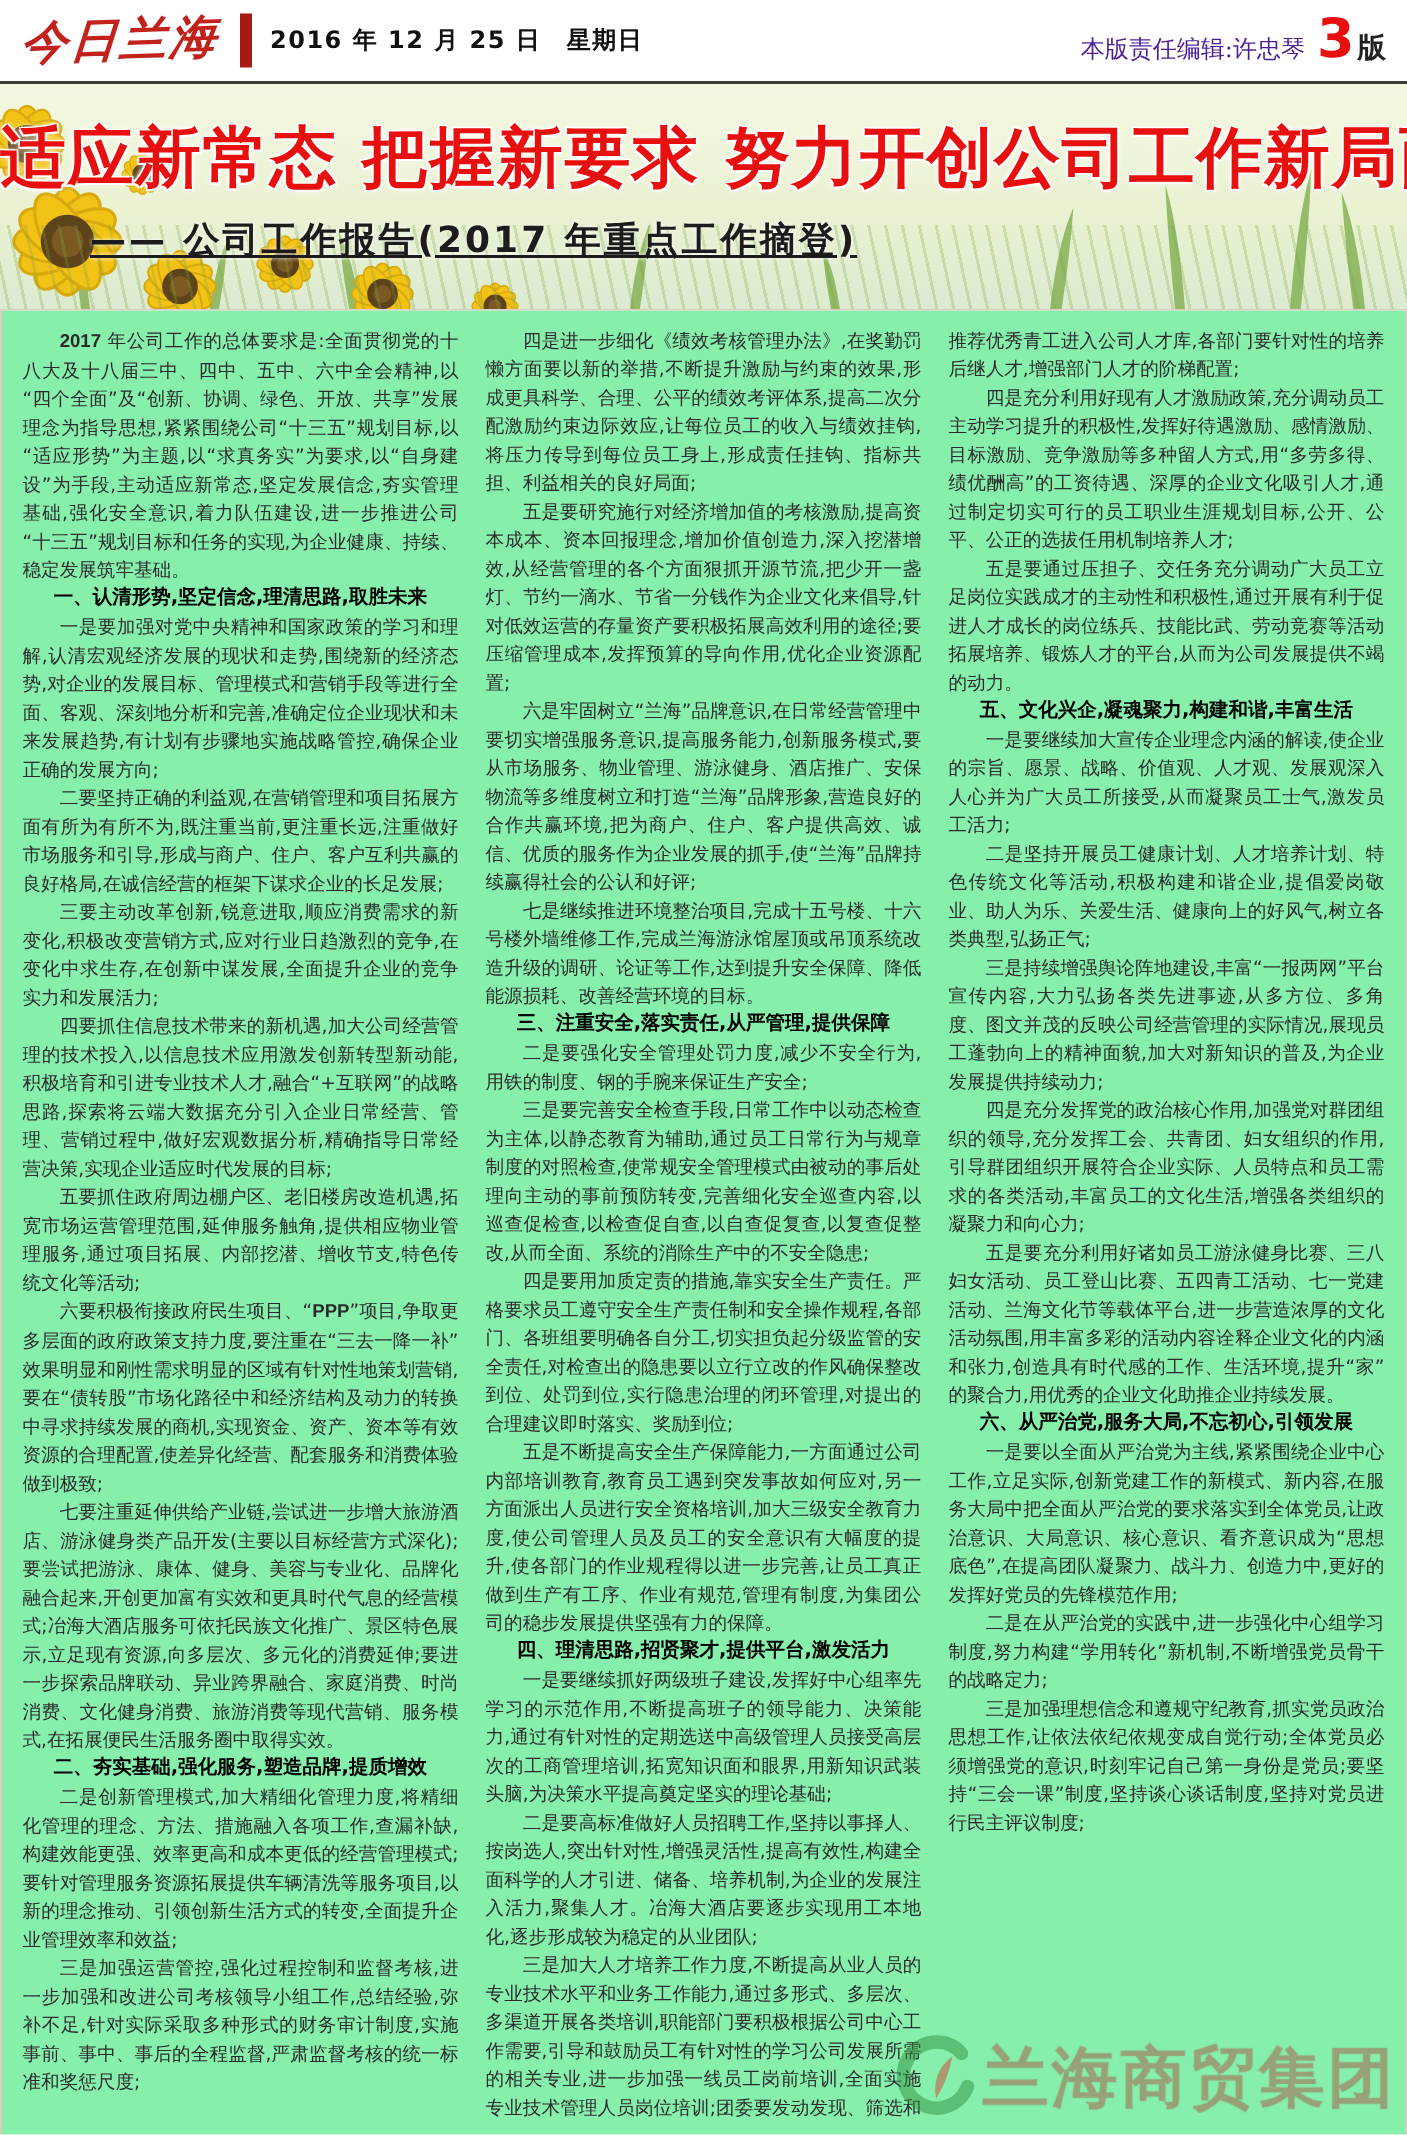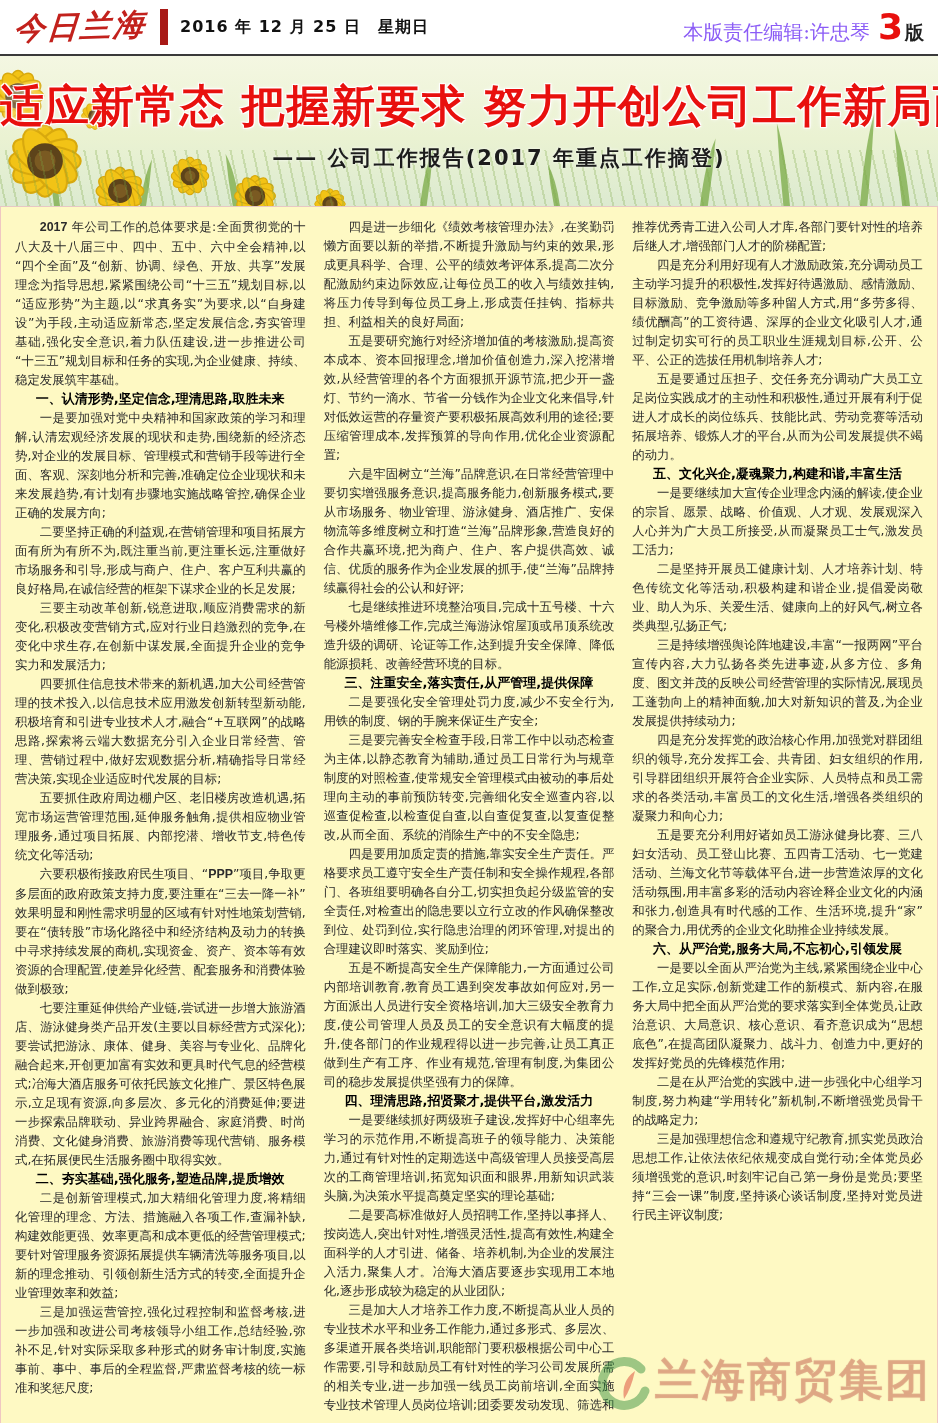--- a/index.html
+++ b/index.html
@@ -6,48 +6,48 @@
   .page{position:relative;width:938px;height:1423px;margin:0 auto;background:#fff;overflow:hidden;
         font-family:"DejaVu Sans","Liberation Sans",sans-serif;}
   
   .masthead{position:relative;height:56px;display:flex;align-items:center;padding:0 14px;
             border-bottom:2px solid #3a3a3a;box-sizing:border-box;background:#fff;}
   .masthead-logo{font-family:"DejaVu Serif","Liberation Serif",serif;font-style:italic;font-weight:bold;
                  font-size:31px;color:#c2211c;transform:skewX(-6deg) rotate(-2deg);letter-spacing:2px;white-space:nowrap;}
   .masthead-bar{width:8px;height:36px;background:#a81916;margin:0 12px 0 14px;}
   .masthead-date{font-size:16px;font-weight:bold;color:#111;letter-spacing:1px;white-space:nowrap;}
   .masthead-right{margin-left:auto;display:flex;align-items:baseline;white-space:nowrap;}
-  .masthead-editor{font-family:"DejaVu Serif","Liberation Serif",serif;font-size:20px;color:#8b5cf6;margin-right:8px;}
+  .masthead-editor{font-family:"DejaVu Serif","Liberation Serif",serif;font-size:16px;color:#4c1d95;margin-right:8px;}
   .page-number{font-size:36px;font-weight:bold;color:#e8100e;line-height:1;margin-right:2px;}
   .page-word{font-size:19px;color:#222;font-weight:bold;}
   
   .banner{position:relative;height:150px;background:linear-gradient(180deg,#f4f7e2 0%,#eaf2d2 55%,#dcead0 100%);
           overflow:hidden;border-bottom:1px solid #e7c8c4;}
   .banner-art{position:absolute;inset:0;pointer-events:none;}
   .grass-texture{position:absolute;left:0;right:0;bottom:0;height:56px;opacity:.6;
      background:repeating-linear-gradient(78deg,rgba(122,165,66,0) 0 5px,rgba(122,165,66,.45) 5px 7px,
      rgba(90,140,50,0) 7px 11px);}
   .banner-title{position:relative;z-index:3;text-align:center;margin:0;padding-top:26px;
      font-family:"DejaVu Serif","Liberation Serif",serif;font-weight:bold;font-size:44px;line-height:1.1;
      color:#e8100e;letter-spacing:1px;white-space:nowrap;
      text-shadow:0 0 2px #fff,0 0 5px #fff,1px 1px 0 #fff,-1px -1px 0 #fff,1px -1px 0 #fff,-1px 1px 0 #fff;}
-  .banner-subtitle{position:relative;z-index:3;text-align:center;margin:14px 0 0 60px;
-     font-size:21px;font-weight:bold;color:#1c1c1c;letter-spacing:2px;
-     text-shadow:0 0 3px rgba(255,255,255,.9);}
+  .banner-subtitle{position:relative;z-index:3;margin:14px 0 0 60px;
+     font-size:24px;font-weight:bold;color:#1c1c1c;letter-spacing:2px;
+     text-shadow:0 0 3px rgba(255,255,255,.9);text-decoration:underline;}
   
-  .article{position:relative;box-sizing:border-box;height:1217px;background:#fef9c3;
+  .article{position:relative;box-sizing:border-box;height:1217px;background:#86efac;
            border:1px solid #efc7c2;border-top:none;padding:10px 14px 6px 14px;}
   .article-columns{height:100%;overflow:hidden;
      column-count:3;column-gap:18px;column-fill:auto;
      font-size:12.4px;line-height:19px;color:#2b2b2b;text-align:justify;}
   .article-columns p{margin:0;text-indent:2em;}
   .article-columns p.heading{font-weight:bold;color:#000;text-indent:1.6em;font-size:13px;}
   .article-columns b{font-family:"Liberation Sans","DejaVu Sans",sans-serif;}
   
-  .watermark{position:absolute;right:6px;bottom:8px;z-index:5;display:flex;align-items:flex-start;
+  .watermark{position:absolute;right:6px;bottom:8px;z-index:5;display:flex;align-items:flex-end;
              pointer-events:none;opacity:.55;}
   .watermark-text{font-size:44px;font-weight:bold;letter-spacing:2px;white-space:nowrap;
       color:rgba(196,60,52,.45);text-shadow:0 0 1px rgba(150,40,35,.55);
       font-family:"DejaVu Serif","Liberation Serif",serif;}
 </style>
 </head>
 <body>
 
 <div class="page">
 

